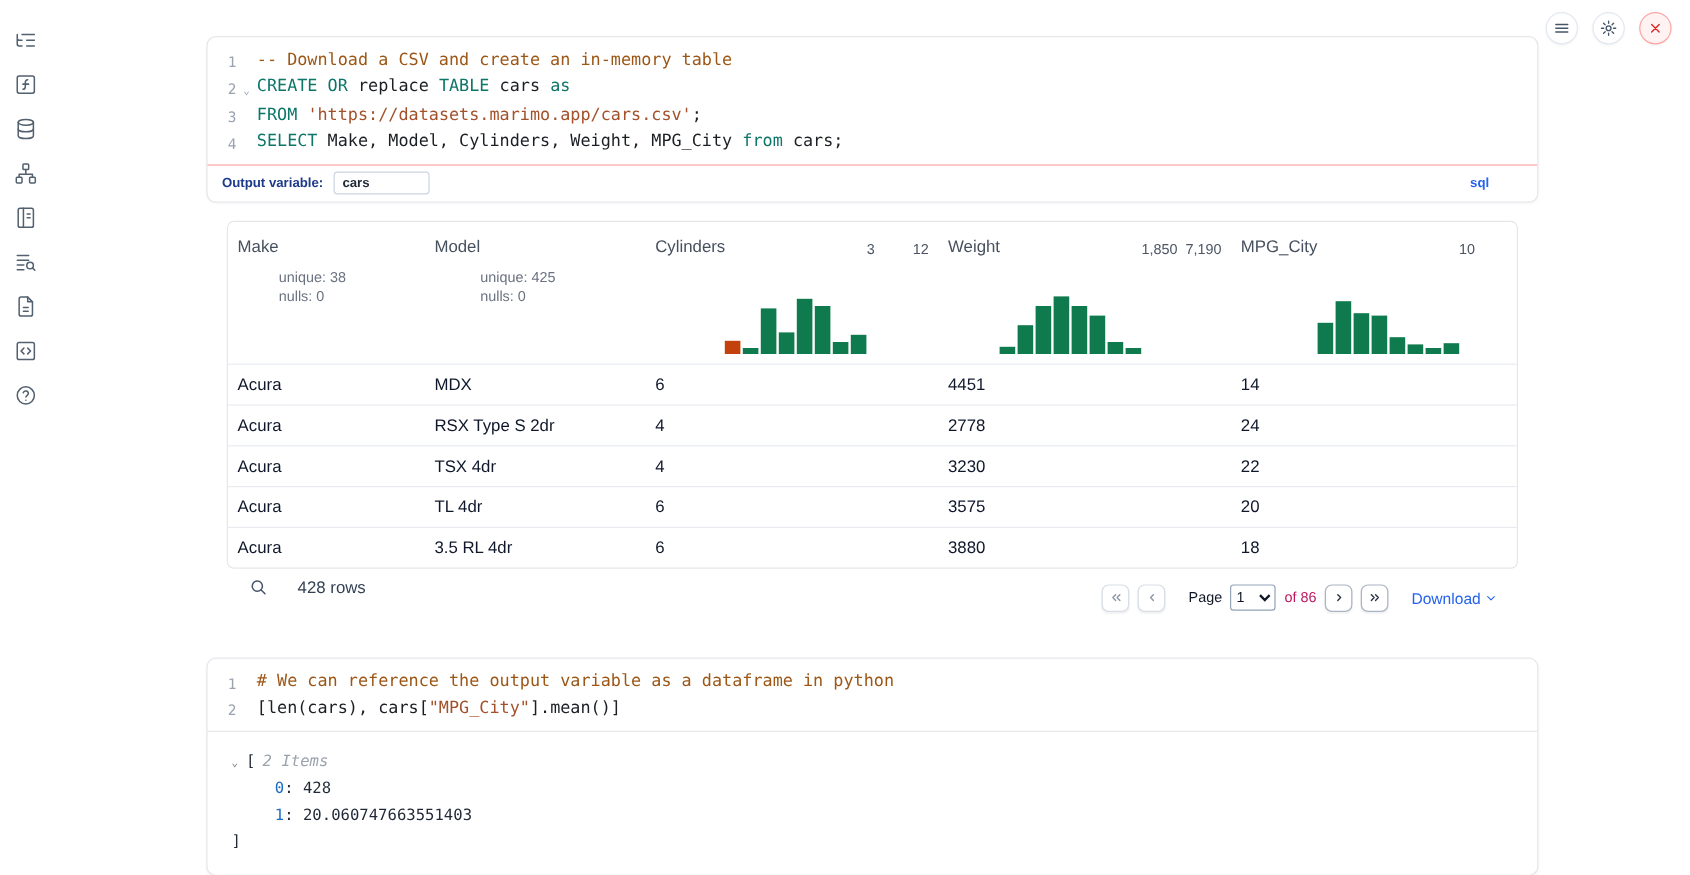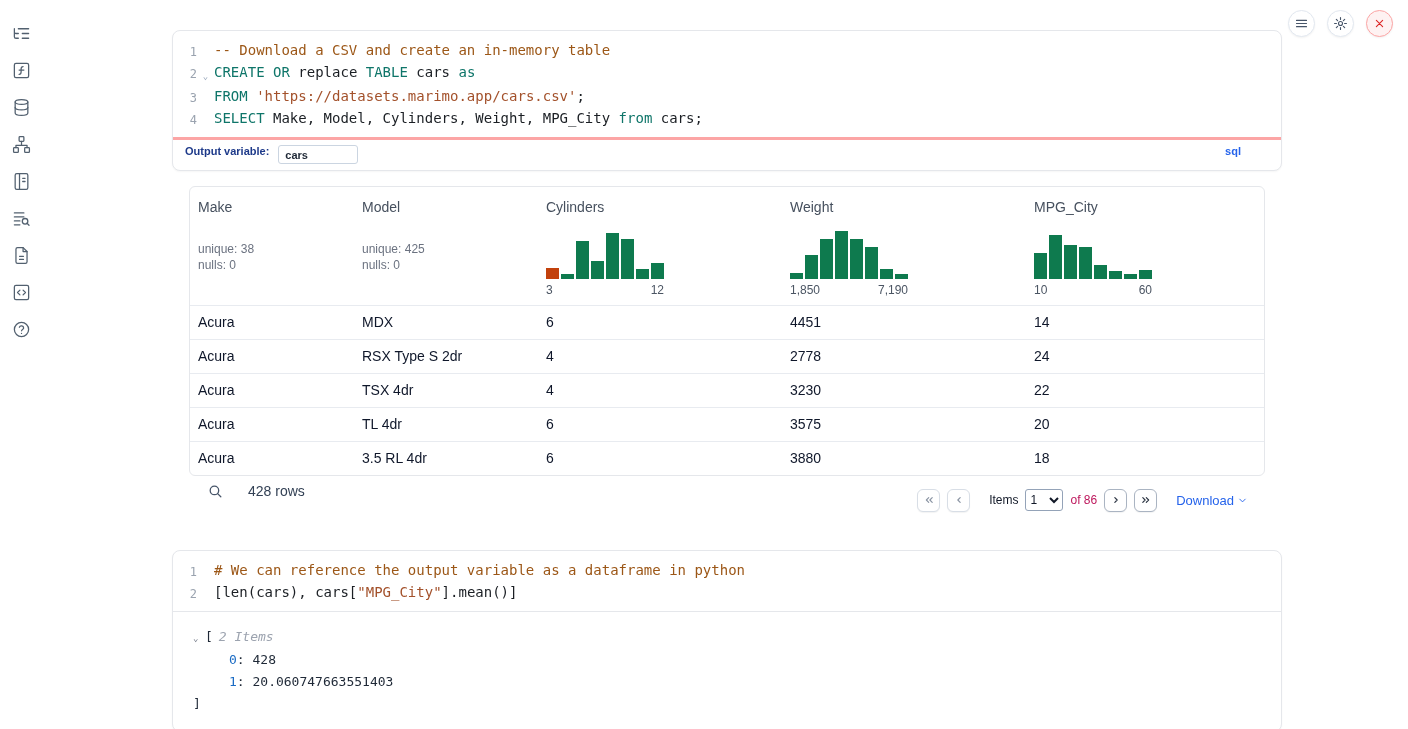--- a/index.html
+++ b/index.html
@@ -25,31 +25,31 @@
   .code{padding:9px 0 7px;font-family:"DejaVu Sans Mono",monospace;font-size:14px}
   .cl{display:flex;line-height:20px}
   .ln{width:24px;flex:none;text-align:right;color:#9aa3af;font-size:12px;padding-top:2px}
   .fold{width:17px;flex:none;text-align:center;color:#94a3b8;font-size:9px;padding-top:4px}
   .src{white-space:pre;color:#1b1f24}
   .tk-kw{color:var(--keyword)}
   .tk-com{color:var(--comment)}
   .tk-str{color:var(--string)}
 
   
-  .outvar{display:flex;border-top:3px solid #fca5a5;padding:5px 12px 6px;gap:9px}
+  .outvar{display:flex;align-items:center;border-top:1px solid #fca5a5;padding:5px 12px 6px;gap:9px}
   .outvar-label{font-size:11px;font-weight:700;color:var(--outvar-blue)}
   .outvar input{width:80px;height:19px;border:1px solid #cbd5e1;border-radius:3px;font-size:11px;font-weight:700;padding:0 6px;color:#1f2937;font-family:"Liberation Sans",sans-serif}
   .lang{margin-left:auto;margin-right:28px;font-size:11px;font-weight:600;color:var(--link-blue)}
 
   
   .table-wrap{margin:15px 17px 0}
   .table-card{border:1px solid #e5e7eb;border-radius:6px;overflow:hidden;background:#fff}
   .thead,.tr{display:grid;grid-template-columns:164px 184px 244px 244px 1fr}
   .thead{border-bottom:1px solid #e8ebf0}
-  .th{padding:12px 8px 8px;display:flex;flex-direction:column;height:118px}
+  .th{padding:12px 8px 8px;display:flex;flex-direction:row;height:118px}
   .col-name{font-size:14px;color:#46505e}
   .stats{margin-top:26px;font-size:12px;color:#6b7280;line-height:16px}
   .hist{margin-top:auto;display:flex;align-items:flex-end;gap:2px;height:48px}
   .bar{width:13px;background:var(--hist-green)}
   .bar.hot{background:var(--hist-orange)}
   .axis{display:flex;justify-content:space-between;width:118px;font-size:12px;color:#4b5563;margin-top:4px}
   .tr{border-top:1px solid #e8ebf0}
   .tr:first-child{border-top:none}
   .td{padding:8px;font-size:14px;color:#0f172a;line-height:17px}
 
@@ -309,21 +309,21 @@
         <button class="pbtn">
             <svg viewBox="0 0 24 24">
               <path d="m11.5 16-4-4 4-4M17.5 16l-4-4 4-4"></path>
             </svg>
           </button>
         <button class="pbtn">
             <svg viewBox="0 0 24 24">
               <path d="m14 16-4-4 4-4"></path>
             </svg>
           </button>
-        <span class="page-label">Items</span>
+        <span class="page-label">Page</span>
         <select class="page-select"><option>1</option></select>
         <span class="of-label">of 86</span>
         <button class="pbtn on">
             <svg viewBox="0 0 24 24">
               <path d="m10 16 4-4-4-4"></path>
             </svg>
           </button>
         <button class="pbtn on">
             <svg viewBox="0 0 24 24">
               <path d="m6.5 16 4-4-4-4M12.5 16l4-4-4-4"></path>

